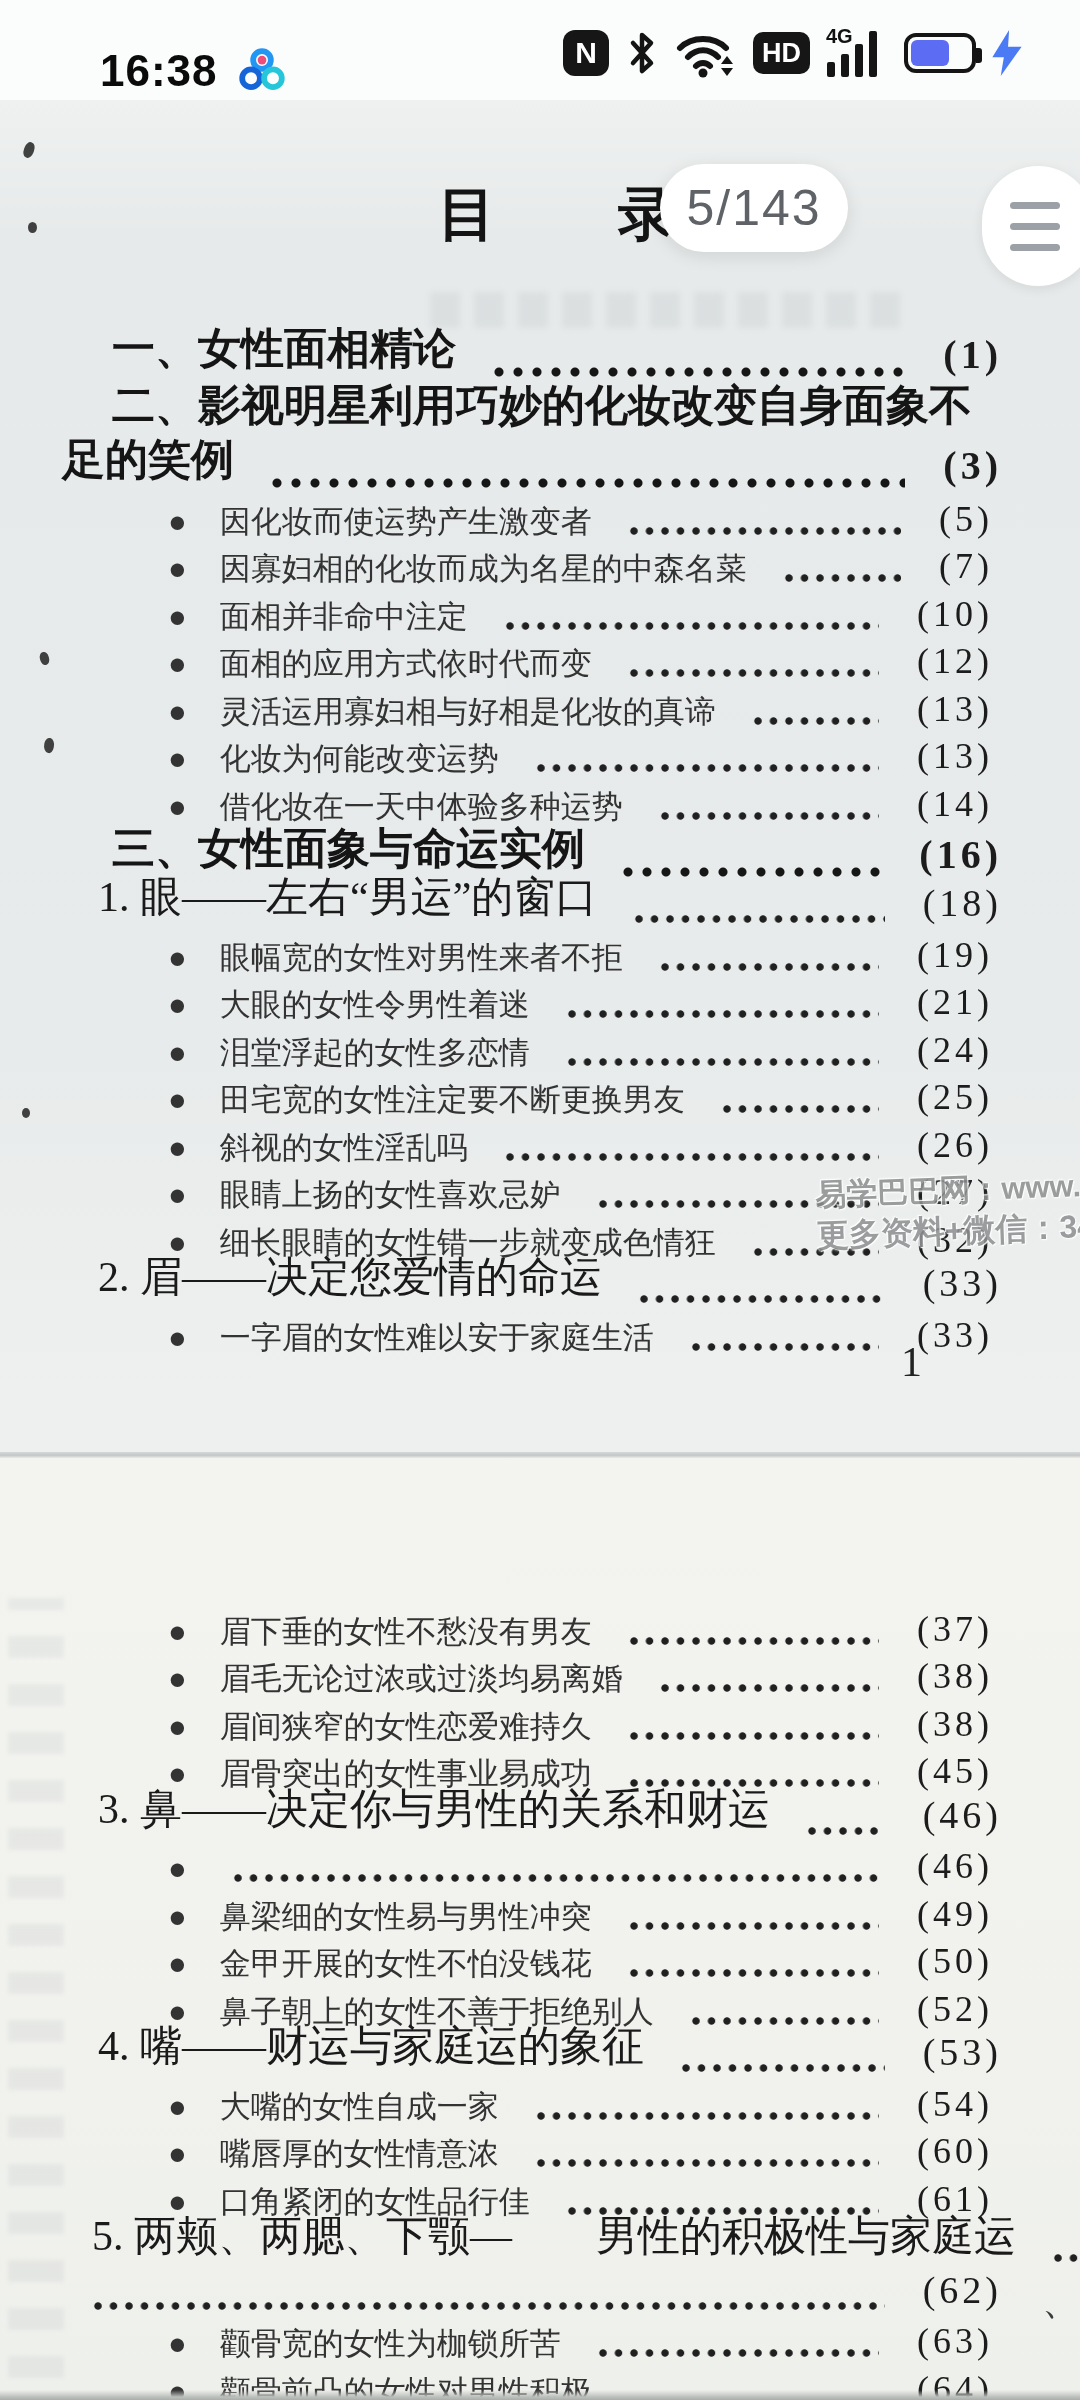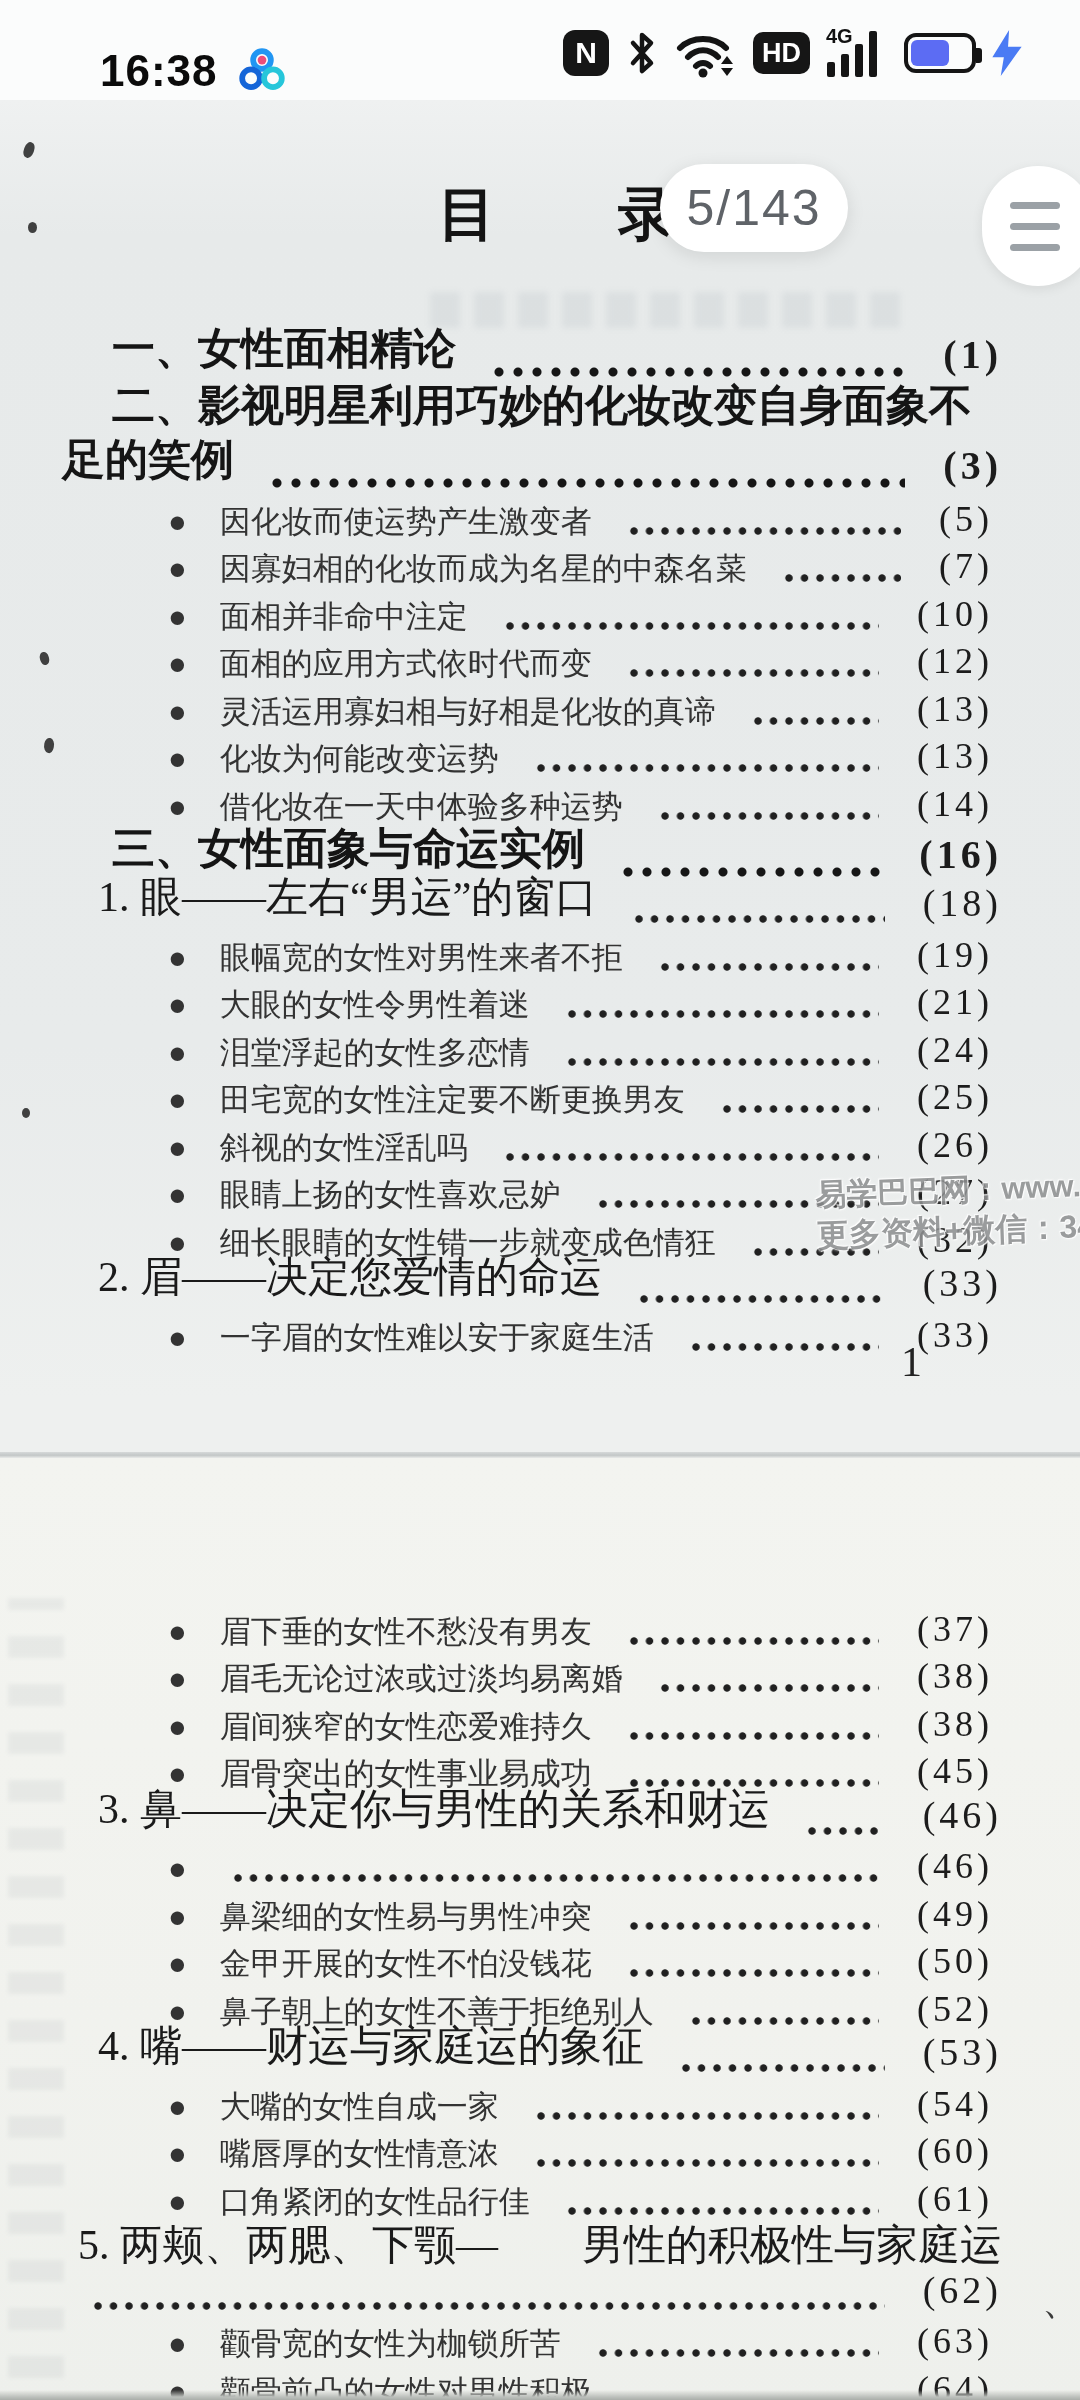--- a/index.html
+++ b/index.html
@@ -66,21 +66,21 @@
   .row{display:flex;align-items:flex-end;box-sizing:border-box;
        padding:0 78px 0 168px;height:47.5px;font-size:39px;color:#2b2b2b;gap:24px;}
   .row .txt{white-space:pre;}
   .row.section,.row.section-wrap{padding-left:112px;font-size:43px;font-weight:700;
        color:#151515;height:56px;}
   .row.section-wrap{height:57px;}
   .row.section-cont{padding-left:62px;font-size:43px;font-weight:700;
        color:#151515;height:54px;}
   .row.num,.row.num-wrap{padding-left:98px;font-size:42px;font-weight:400;
        color:#1a1a1a;}
-  .row.num-wrap{padding-left:60px;flex-direction:column;}
+  .row.num-wrap{padding-left:92px;}
   .row.dots-only{padding-left:92px;}
   .bullet{font-size:31px;margin-right:9px;color:#333;flex:none;line-height:1;}
   .leader{flex:1 1 30px;min-width:26px;height:12px;margin:6px 14px 0 12px;
     background-image:radial-gradient(circle at 6px 6px,#202020 3.3px,rgba(0,0,0,0) 4.1px);
     background-size:15.5px 12px;background-repeat:repeat-x;}
   .row.dots-only .leader{margin-left:0;}
   .row.section .leader,.row.section-cont .leader{
     background-image:radial-gradient(circle at 7px 6px,#161616 4px,rgba(0,0,0,0) 5px);
     background-size:19px 12px;}
   .pg{flex:none;font-size:36px;letter-spacing:4px;color:#1c1c1c;}

